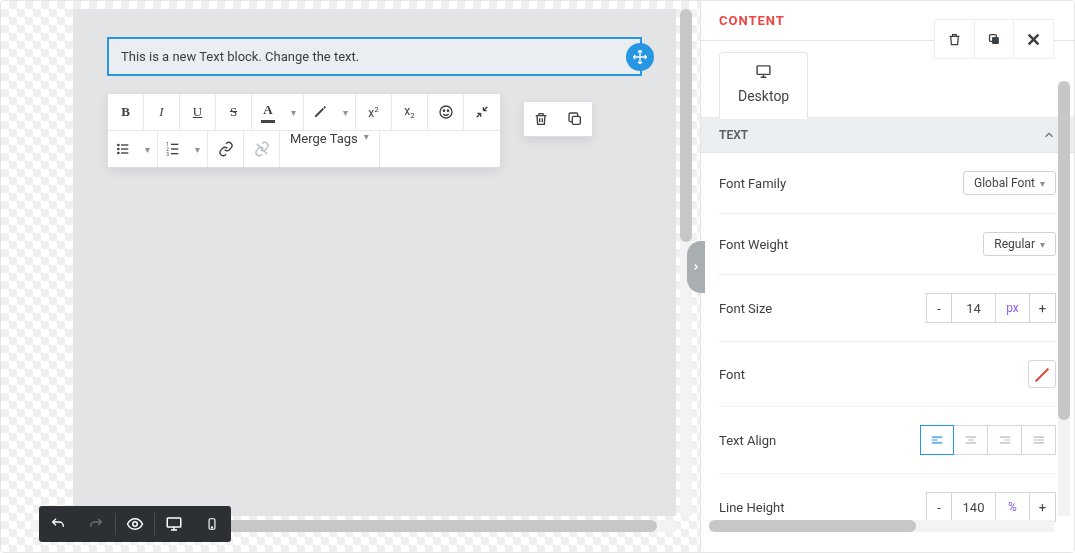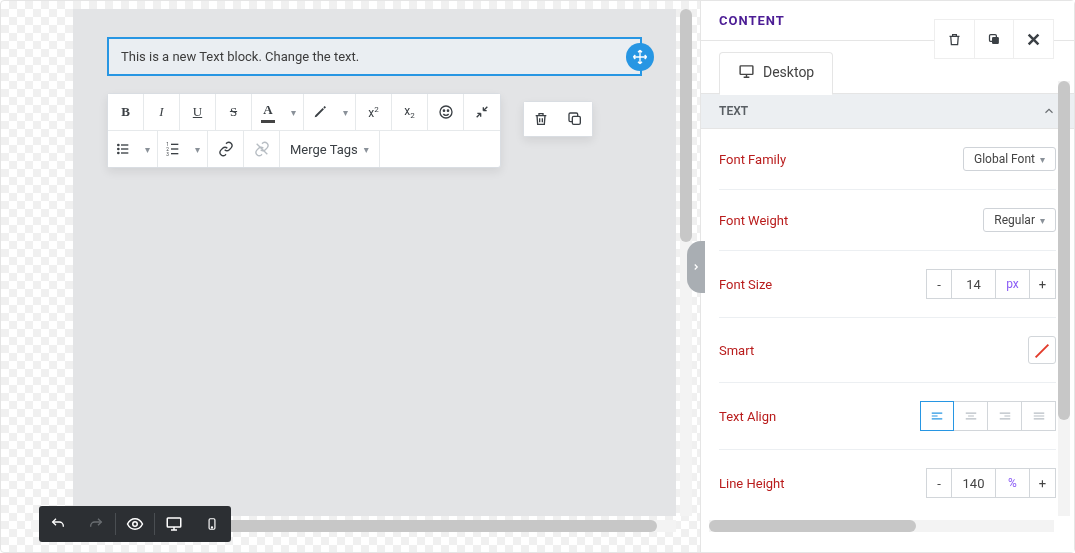--- a/index.html
+++ b/index.html
@@ -89,21 +89,21 @@
 .btn {
   width: 36px; height: 36px;
   display:flex; align-items:center; justify-content:center;
   color: #3b4045;
   border-right: 1px solid #e6e9eb;
   cursor:pointer;
   background:#fff;
 }
 .btn.no-border { border-right:none; }
 .btn svg { width:16px; height:16px; }
-.btn-wide { padding:0 10px; height:36px; display:flex; align-items:center; gap:6px; border-right:1px solid #e6e9eb; color:#3b4045; cursor:pointer; }
+.btn-wide { padding:0 10px; height:36px; display:flex; align-items:flex-start; gap:6px; border-right:1px solid #e6e9eb; color:#3b4045; cursor:pointer; }
 .smart-btn { color:#15b67c; font-weight:600; display:flex; align-items:center; gap:6px; padding:0 12px; height:36px; cursor:pointer; }
 .caret { font-size:10px; color:#8a9199; }
 .a-color-under { border-bottom:3px solid #444; padding:0 2px 2px; font-weight:600; font-family:serif; }
 
 .bottom-toolbar {
   position:absolute; left:38px; bottom:10px;
   background:#2c2f33; border-radius:3px;
   display:flex; align-items:center;
 }
 .bottom-toolbar .bbtn {
@@ -123,35 +123,36 @@
   position:absolute; right:4px; top:80px; bottom:36px; width:12px; background:#f3f3f3;
 }
 .rp-scroll .thumb { width:100%; height:78%; background:#c7c7c7; border-radius:6px; }
 .rp-bscroll { position:absolute; left:8px; right:20px; bottom:20px; height:12px; background:#f3f3f3; }
 .rp-bscroll .thumb { height:100%; width:60%; background:#c7c7c7; border-radius:6px; }
 .rp-header {
   display:flex; align-items:center; justify-content:space-between;
   padding: 12px 50px 12px 18px;
   border-bottom:1px solid #e5e5e5;
 }
-.rp-title { font-weight:700; letter-spacing:1px; font-size:13px; color:#4c1d95; }
+.rp-title { font-weight:700; letter-spacing:1px; font-size:13px; color:#ef4444; }
 .rp-actions { position:absolute; right:20px; top:18px; display:flex; gap:0; }
 .rp-actions .ab { width:40px; height:40px; display:flex; align-items:center; justify-content:center; color:#3b4045; cursor:pointer; border:1px solid #eee; background:#fff; }
 .rp-actions .ab:first-child{ border-right:none; }
 .rp-actions .ab:last-child{ border-left:none; font-size:18px; }
 
 .device-tabs {
   display:flex; gap:14px;
   padding: 10px 18px 0 18px;
 }
 .dtab {
   display:flex; align-items:center; gap:8px;
   padding: 10px 18px 14px 18px;
   font-size:14px; color:#444; cursor:pointer;
   border:1px solid transparent;
+  flex-direction:column;
 }
 .dtab.active {
   background:#fff; border:1px solid #e5e5e5; border-bottom-color:#fff;
   border-top-left-radius:4px; border-top-right-radius:4px;
   position:relative; top:1px;
 }
 .section-head {
   margin-top: -1px;
   border-top:1px solid #e5e5e5;
   border-bottom:1px solid #e5e5e5;
@@ -159,21 +160,21 @@
   padding:10px 18px;
   font-size:12px; font-weight:600; color:#595e63;
   display:flex; justify-content:space-between; align-items:center;
 }
 .prop-list { padding: 0 18px; overflow:hidden; }
 .prop {
   display:flex; align-items:center; justify-content:space-between;
   padding: 18px 0;
   border-bottom:1px solid #eceff2;
 }
-.prop-label { color:#b91c1c; font-size:13px; }
+.prop-label { color:#404040; font-size:13px; }
 .pill-btn {
   border:1px solid #cfd3d8; border-radius:3px; padding:4px 10px; font-size:12px; color:#444; cursor:pointer; display:flex; align-items:center; gap:5px;margin-left:28px;
 }
 .num-input { display:flex; align-items:center; }
 .num-input .seg { border:1px solid #d2d6da; height:30px; display:flex; align-items:center; justify-content:center; font-size:13px; color:#444; background:#fff; }
 .num-input .seg.btn-seg { width:26px; cursor:pointer; }
 .num-input .seg.val { width:44px; }
 .num-input .seg.unit { width:34px; font-size:12px; color:#8b5cf6; }
 .num-input .seg + .seg { border-left:none; }
 .color-swatch {
@@ -433,21 +434,21 @@
         <span class="prop-label">Font Size</span>
         <div class="num-input">
           <div class="seg btn-seg">-</div>
           <div class="seg val">14</div>
           <div class="seg unit">px</div>
           <div class="seg btn-seg">+</div>
         </div>
       </div>
 
       <div class="prop">
-        <span class="prop-label">Smart</span>
+        <span class="prop-label">Font</span>
         <div class="color-swatch"></div>
       </div>
 
       <div class="prop">
         <span class="prop-label">Text Align</span>
         <div class="align-group">
           <div class="ab active">
             <svg viewBox="0 0 24 16" stroke="currentColor" stroke-width="2">
                 <path d="M3 3h18M3 8h10M3 13h18"></path>
               </svg>

